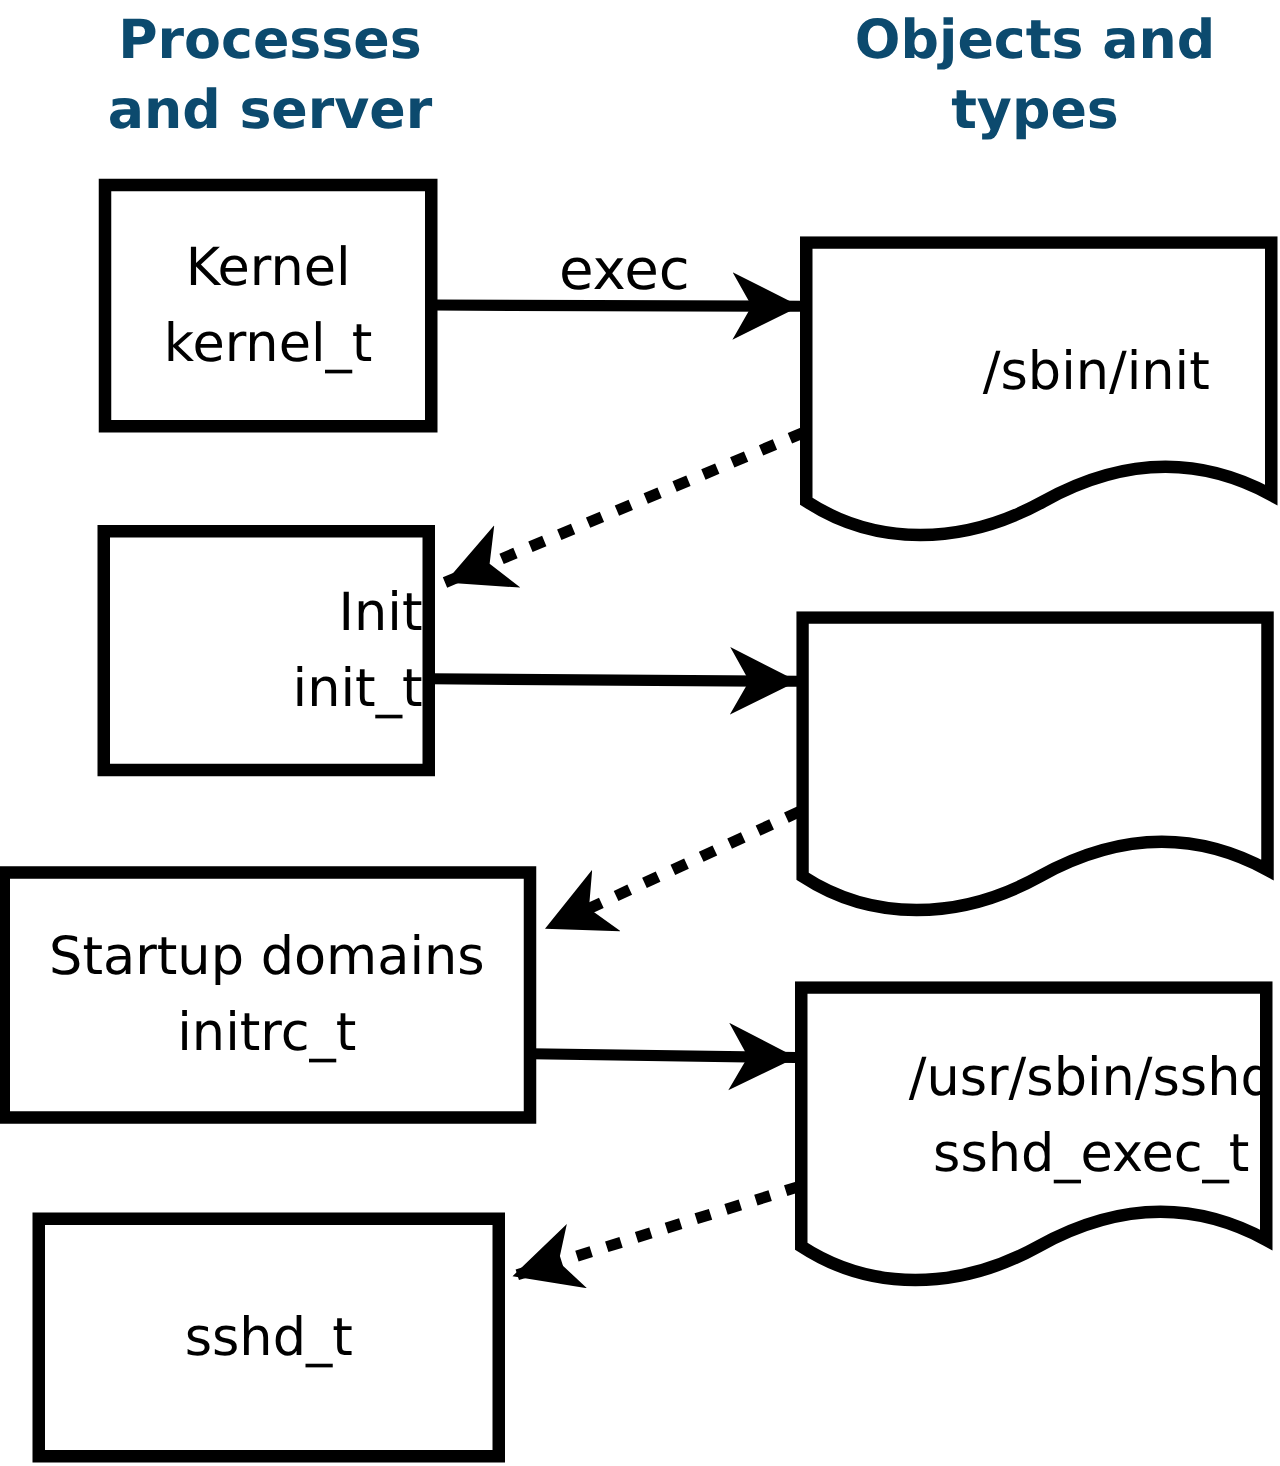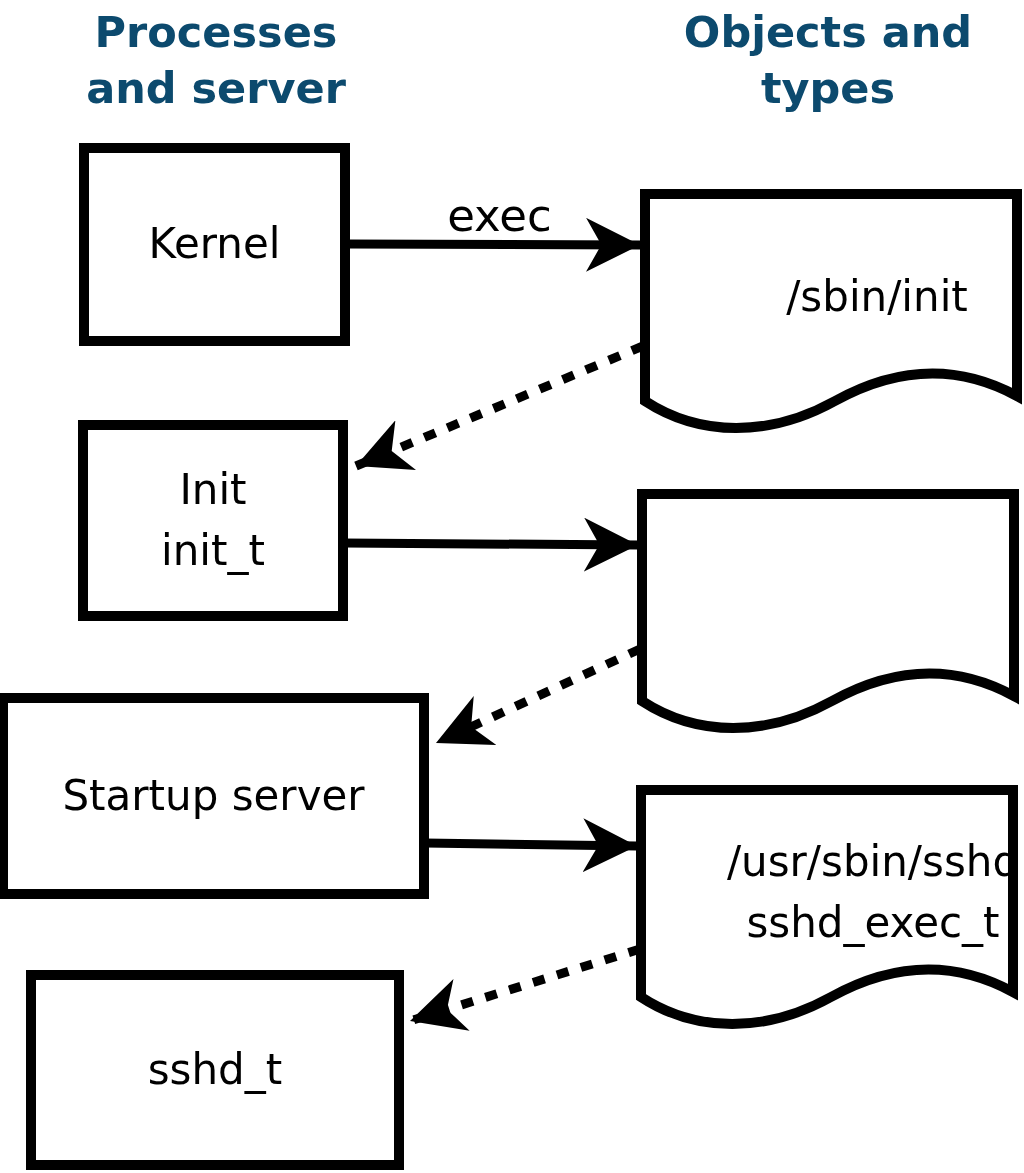--- a/index.html
+++ b/index.html
@@ -29,21 +29,21 @@
     background: #fff;
     display: flex;
     flex-direction: column;
     align-items: center;
     justify-content: center;
     text-align: center;
     font-size: 42px;
     line-height: 1.45;
   }
   .pbox-kernel  { left: 79px;  top: 143px; width: 271px; height: 203px; }
-  .pbox-init    { left: 78px;  top: 420px; width: 270px; height: 201px; }
+  .pbox-init    { left: 78px;  top: 420px; width: 270px; height: 201px; align-items: flex-end; }
   .pbox-startup { left: -2px;  top: 693px; width: 431px; height: 206px; }
   .pbox-sshd    { left: 26px;  top: 970px; width: 378px; height: 200px; }
   .doc {
     position: absolute;
     width: 384px;
     height: 258px;
   }
   .doc-1 { left: 640px; top: 189px; }
   .doc-2 { left: 637px; top: 489px; }
   .doc-3 { left: 636px; top: 785px; padding-left: 16px; }
@@ -88,27 +88,29 @@
     <div>Processes</div>
     <div>and server</div>
   </div>
   <div class="col-header right">
     <div>Objects and</div>
     <div>types</div>
   </div>
 
   <div class="pbox pbox-kernel">
     <div>Kernel</div>
+    <div>kernel_t</div>
   </div>
   <div class="pbox pbox-init">
     <div>Init</div>
     <div>init_t</div>
   </div>
   <div class="pbox pbox-startup">
-    <div>Startup server</div>
+    <div>Startup domains</div>
+    <div>initrc_t</div>
   </div>
   <div class="pbox pbox-sshd">
     <div>sshd_t</div>
   </div>
 
   <div class="doc doc-1">
     <svg width="384" height="258" viewBox="0 0 384 258">
       <path d="M 5 5 H 377 V 207 C 320 176 260 176 195 212 C 130 248 60 248 5 212 Z" fill="#ffffff" stroke="#000000" stroke-width="10" stroke-linejoin="miter"></path>
     </svg>
     <div class="doc-text">

